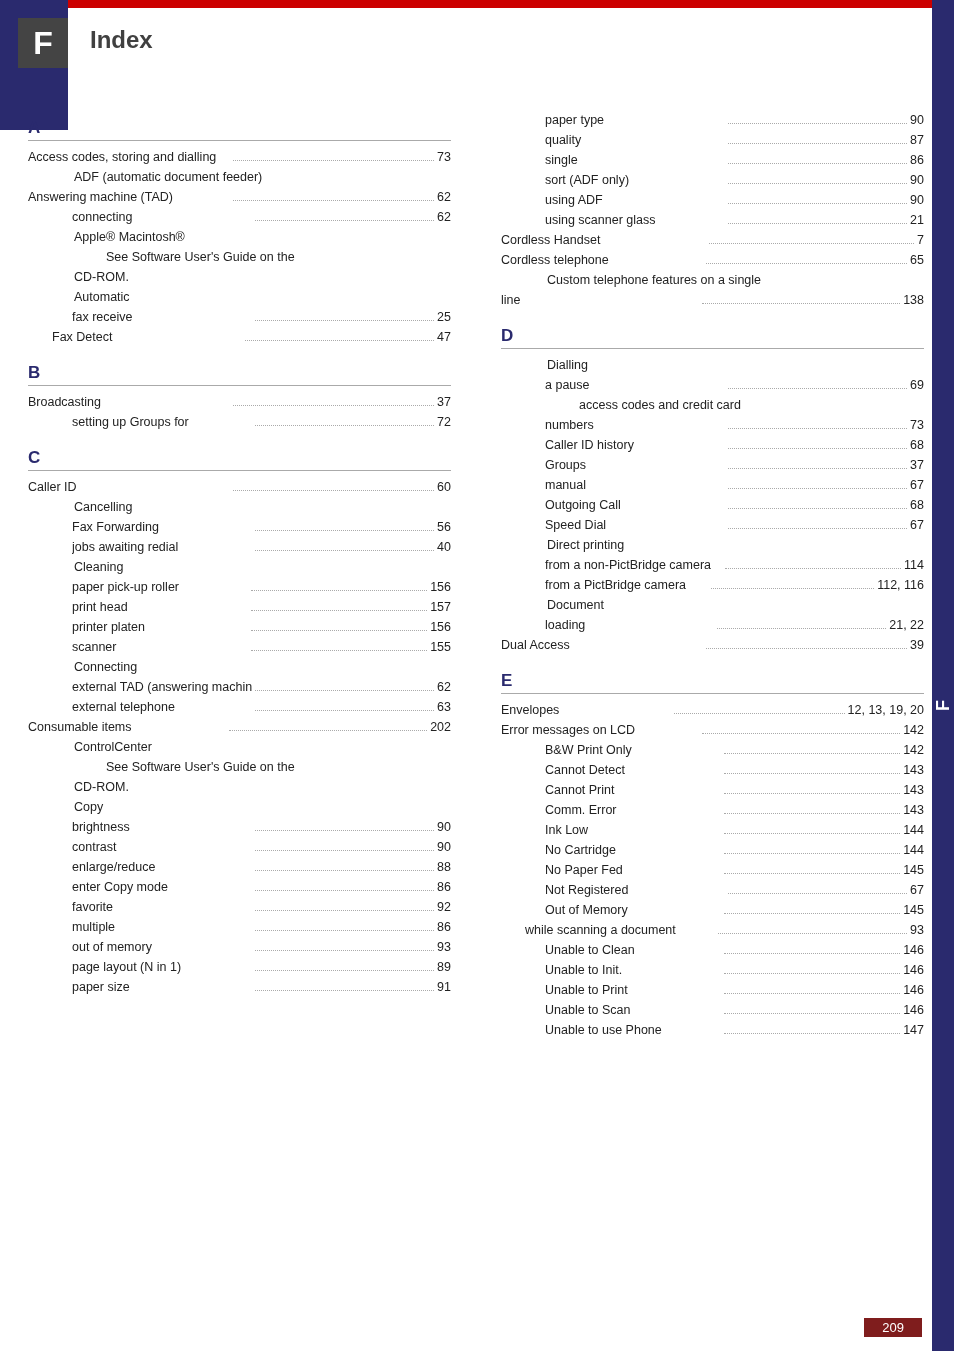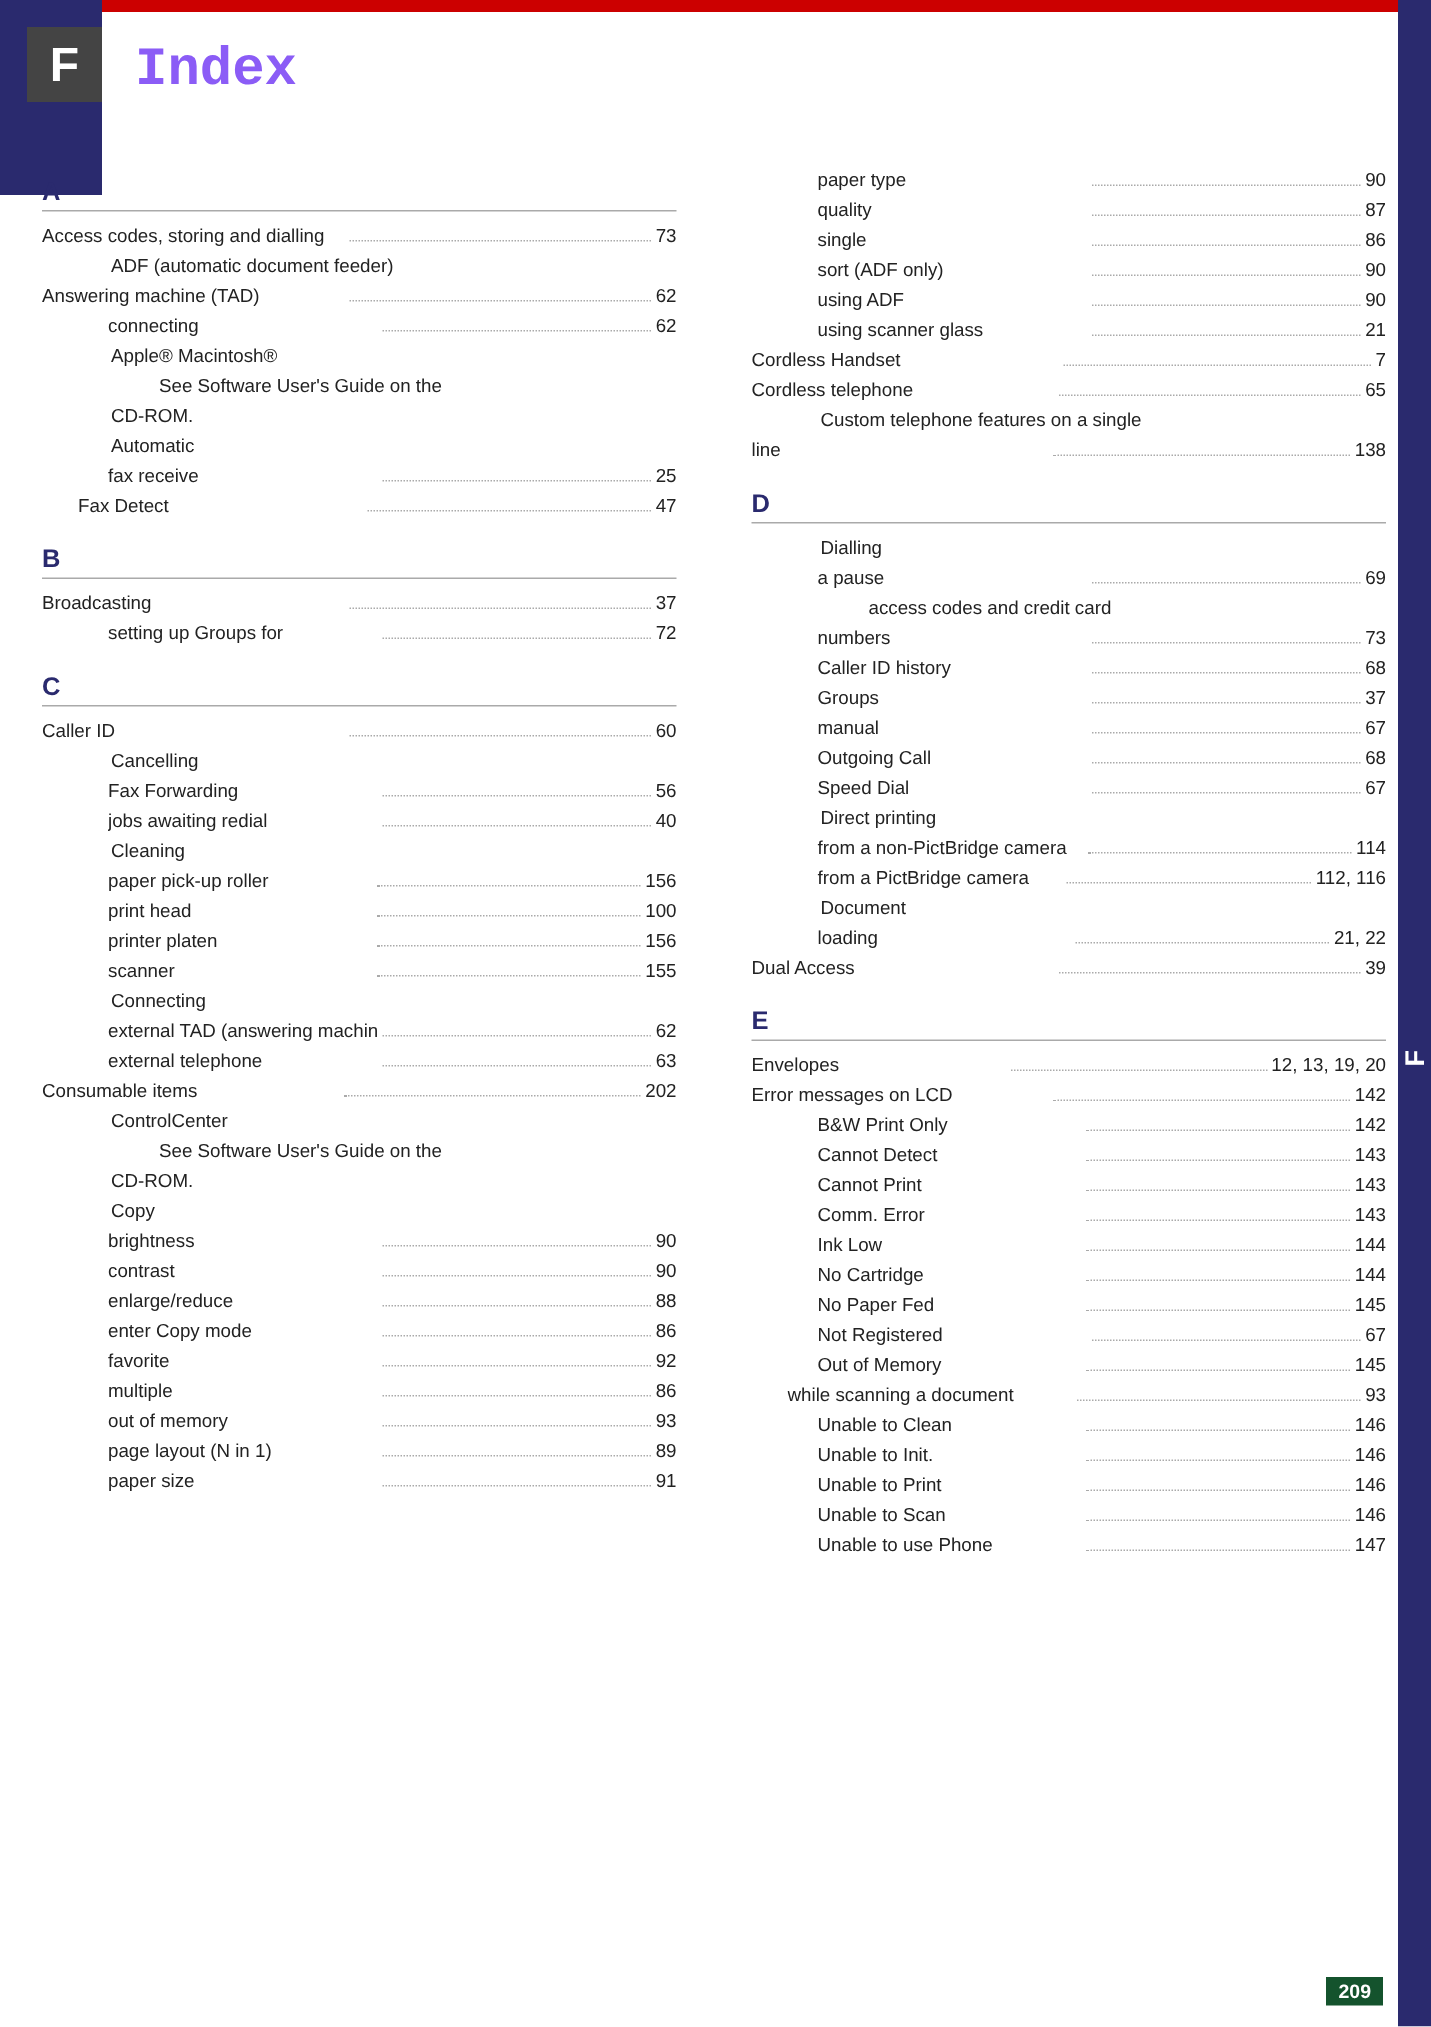--- a/index.html
+++ b/index.html
@@ -66,24 +66,23 @@
       display: flex;
       align-items: center;
       justify-content: center;
     }
 
     
     .index-title {
       position: absolute;
       top: 26px;
       left: 90px;
-      font-size: 36px;
+      font-size: 24px;
       font-weight: bold;
-      color: #8b5cf6;
-      font-family: Liberation Mono, monospace;
+      color: #404040;
     }
 
     
     .main-content {
       position: absolute;
       top: 110px;
       left: 28px;
       right: 30px;
       bottom: 30px;
       display: flex;
@@ -154,24 +153,24 @@
       font-size: 12.5px;
       margin-left: 46px;
     }
 
     
     .page-number {
       position: absolute;
       bottom: 14px;
       right: 32px;
       font-size: 13px;
-      font-weight: bold;
+      font-weight: normal;
       color: #fff;
-      background: #14532d;
-      padding: 2px 8px;
+      background: #7f1d1d;
+      padding: 2px 18px;
     }
   </style>
 </head>
 <body>
 
 <div class="top-bar"></div>
 <div class="left-sidebar"></div>
 
 <div class="right-sidebar">
   <div class="sidebar-letter">F</div>
@@ -246,21 +245,21 @@
       </div>
       <div class="entry-nodots ">Cleaning</div>
       <div class="index-entry indent-1">
         <span class="entry-label">paper pick-up roller</span>
         <span class="entry-dots"></span>
         <span class="entry-page">156</span>
       </div>
       <div class="index-entry indent-1">
         <span class="entry-label">print head</span>
         <span class="entry-dots"></span>
-        <span class="entry-page">100</span>
+        <span class="entry-page">157</span>
       </div>
       <div class="index-entry indent-1">
         <span class="entry-label">printer platen</span>
         <span class="entry-dots"></span>
         <span class="entry-page">156</span>
       </div>
       <div class="index-entry indent-1">
         <span class="entry-label">scanner</span>
         <span class="entry-dots"></span>
         <span class="entry-page">155</span>

